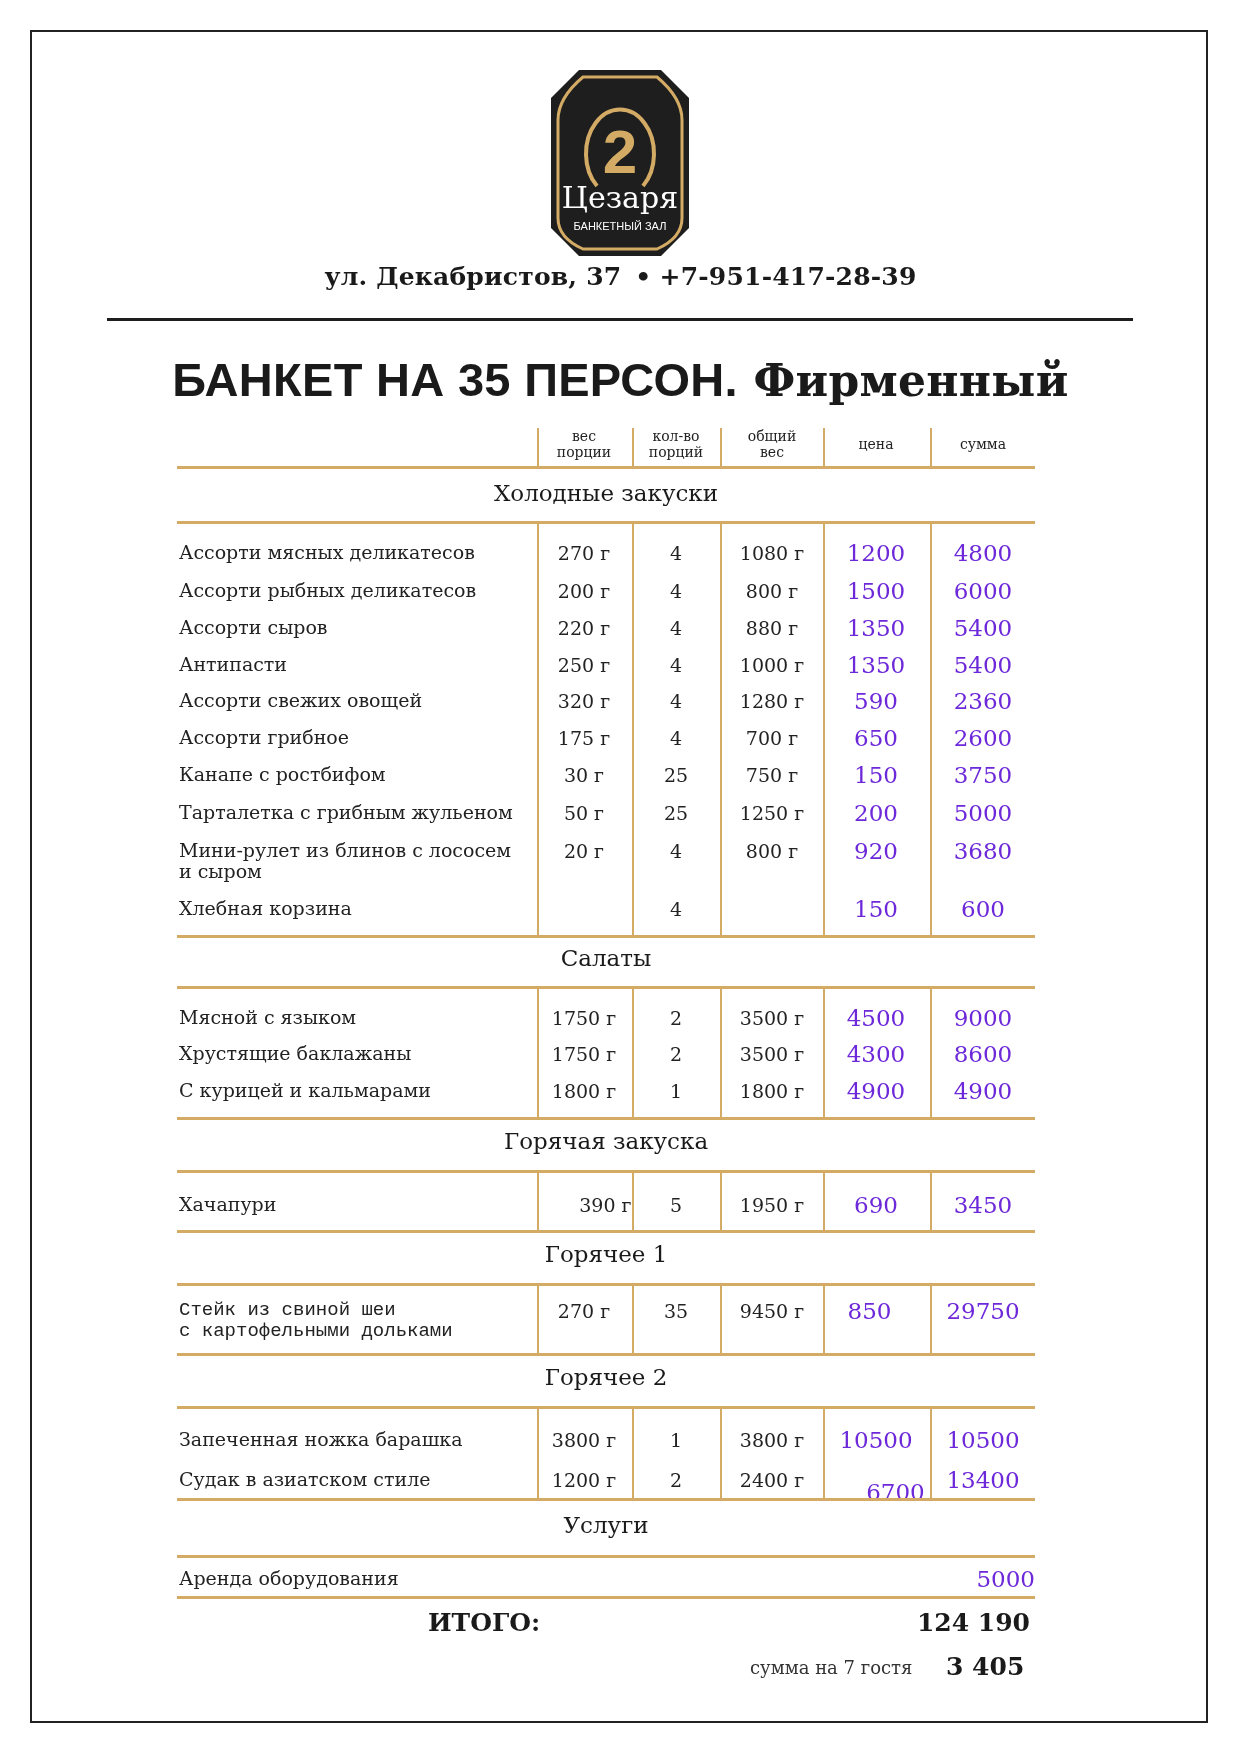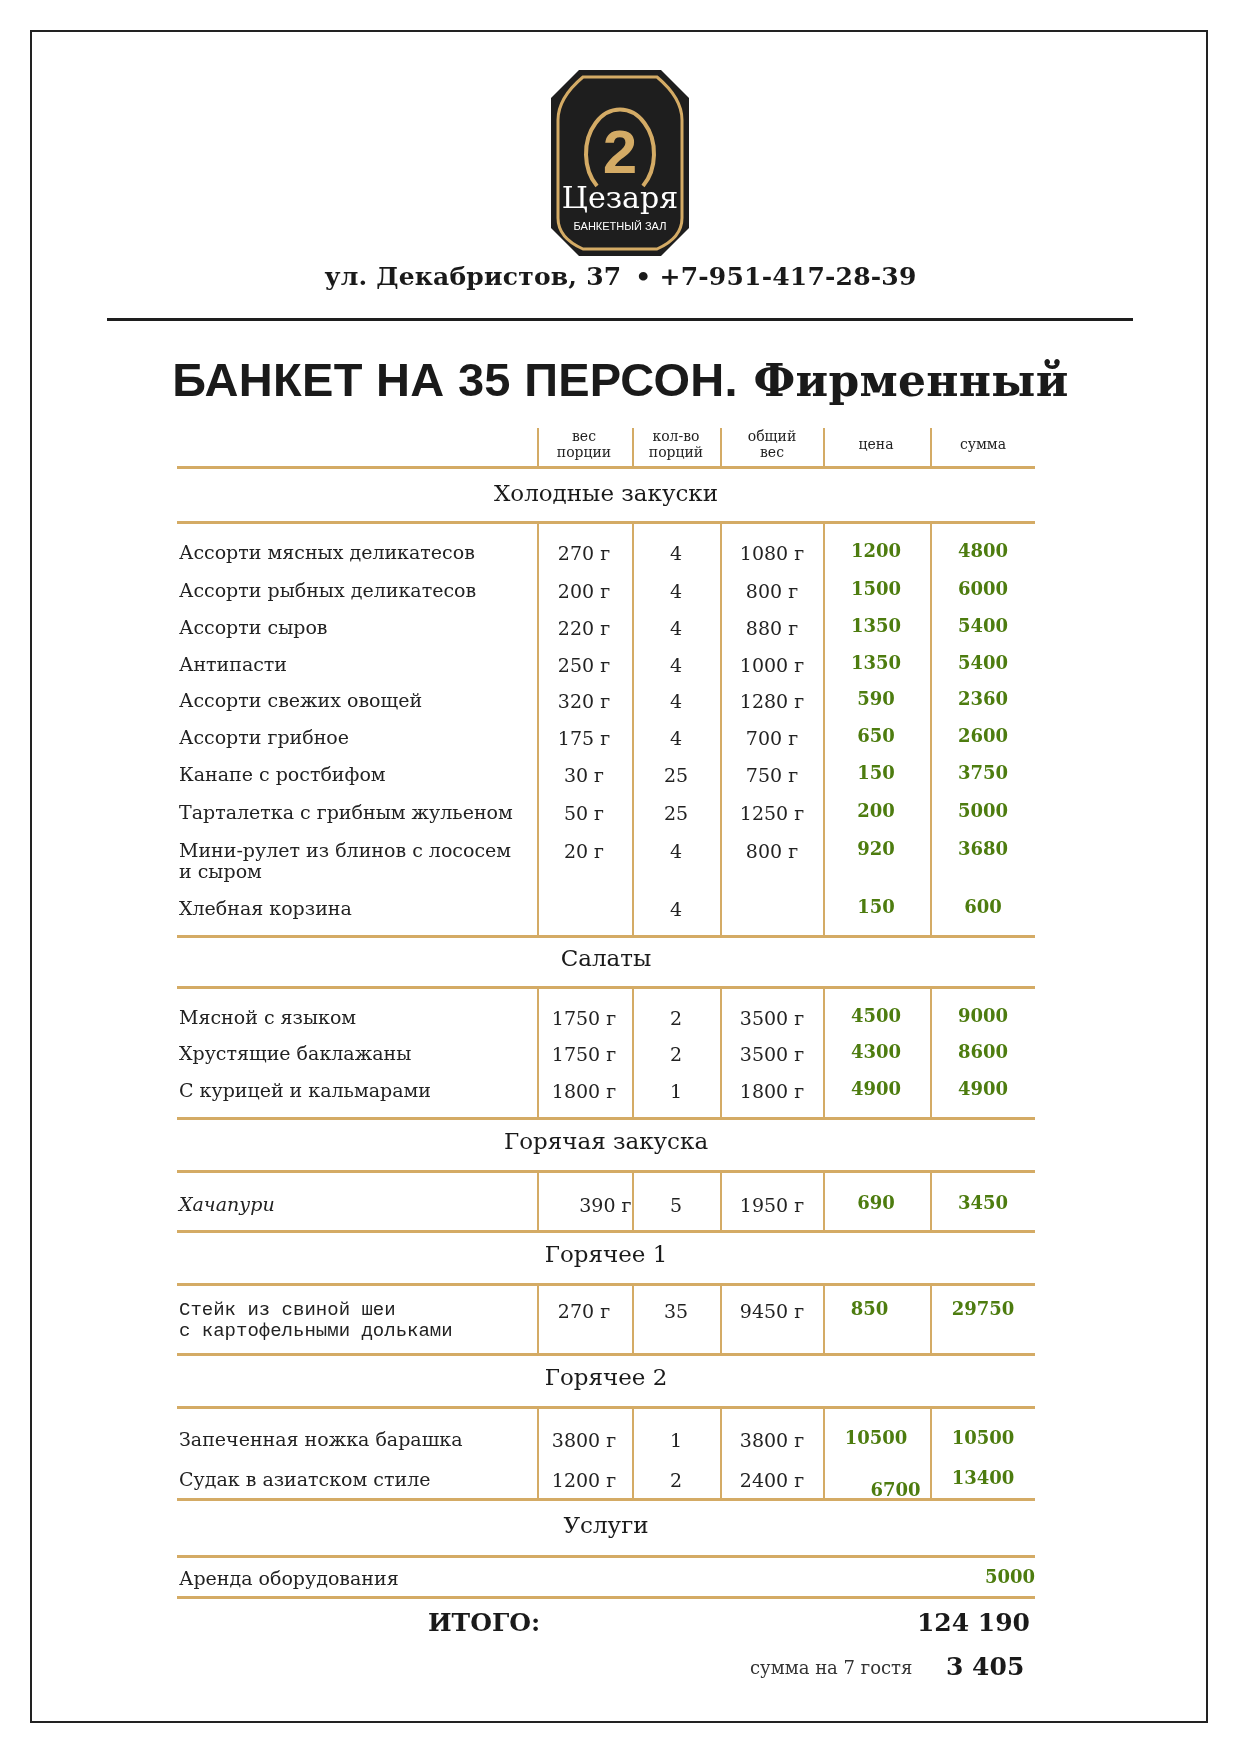--- a/index.html
+++ b/index.html
@@ -11,21 +11,21 @@
   .hr { position: absolute; left: 107px; width: 1026px; top: 318px; height: 3px; background: #1e1e1e; }
   .title { position: absolute; left: 0; width: 1241px; top: 352px; text-align: center; font-family: "DejaVu Serif", serif; font-weight: bold; font-size: 44px; letter-spacing: 0.3px; }
   .title .t1 { font-family: "Liberation Sans", sans-serif; font-size: 47px; }
   .gold-h { position: absolute; left: 177px; width: 858px; height: 3px; background: #d4ab65; }
   .vline { position: absolute; width: 2px; background: #d4ab65; }
   .hdr { position: absolute; font-family: "DejaVu Serif", serif; font-size: 14px; text-align: center; line-height: 16px; color: #222; }
   .sec { position: absolute; left: 177px; width: 858px; text-align: center; font-family: "DejaVu Serif", serif; font-weight: normal; font-size: 23px; }
   .cell { position: absolute; font-family: "DejaVu Serif", serif; font-size: 19px; white-space: nowrap; color: #222; }
   .name { left: 179px; line-height: 21px; }
   .num { text-align: center; }
-  .price { font-weight: bold; font-size: 18px; text-align: center; color: #4d7c0f; }
+  .price { font-weight: normal; font-size: 23px; text-align: center; color: #6d28d9; }
   .total-label { position: absolute; left: 428px; top: 1608px; font-family: "DejaVu Serif", serif; font-weight: bold; font-size: 25px; }
   .total-val { position: absolute; right: 211px; top: 1608px; font-family: "DejaVu Serif", serif; font-weight: bold; font-size: 25px; }
   .per-label { position: absolute; left: 750px; top: 1657px; font-family: "DejaVu Serif", serif; font-size: 18px; color: #333; }
   .per-val { position: absolute; left: 946px; top: 1652px; font-family: "DejaVu Serif", serif; font-weight: bold; font-size: 25px; }
 </style>
 </head>
 <body>
 
 <div class="frame"></div>
 
@@ -158,21 +158,21 @@
     <div class="cell price" style="left: 822.5px; width: 107px; top: 1078px;">4900</div>
     <div class="cell price" style="left: 930.5px; width: 105px; top: 1078px;">4900</div>
     <div class="gold-h" style="top: 986px;"></div>
     <div class="gold-h" style="top: 1117px;"></div>
     <div class="sec" style="top: 1128px;">Горячая закуска</div>
     <div class="vline" style="left: 537px; top: 1170px; height: 60px;"></div>
     <div class="vline" style="left: 632px; top: 1170px; height: 60px;"></div>
     <div class="vline" style="left: 720px; top: 1170px; height: 60px;"></div>
     <div class="vline" style="left: 823px; top: 1170px; height: 60px;"></div>
     <div class="vline" style="left: 930px; top: 1170px; height: 60px;"></div>
-    <div class="cell name" style="top: 1194px; white-space: pre-line; font-style: italic;">Хачапури</div>
+    <div class="cell name" style="top: 1194px; white-space: pre-line;">Хачапури</div>
     <div class="cell num" style="left: 536.5px; width: 95px; top: 1194px; text-align: right;">390 г</div>
     <div class="cell num" style="left: 632px; width: 88px; top: 1194px;">5</div>
     <div class="cell num" style="left: 720.5px; width: 103px; top: 1194px;">1950 г</div>
     <div class="cell price" style="left: 822.5px; width: 107px; top: 1192px;">690</div>
     <div class="cell price" style="left: 930.5px; width: 105px; top: 1192px;">3450</div>
     <div class="gold-h" style="top: 1170px;"></div>
     <div class="gold-h" style="top: 1230px;"></div>
     <div class="sec" style="top: 1241px;">Горячее 1</div>
     <div class="vline" style="left: 537px; top: 1283px; height: 70px;"></div>
     <div class="vline" style="left: 632px; top: 1283px; height: 70px;"></div>

